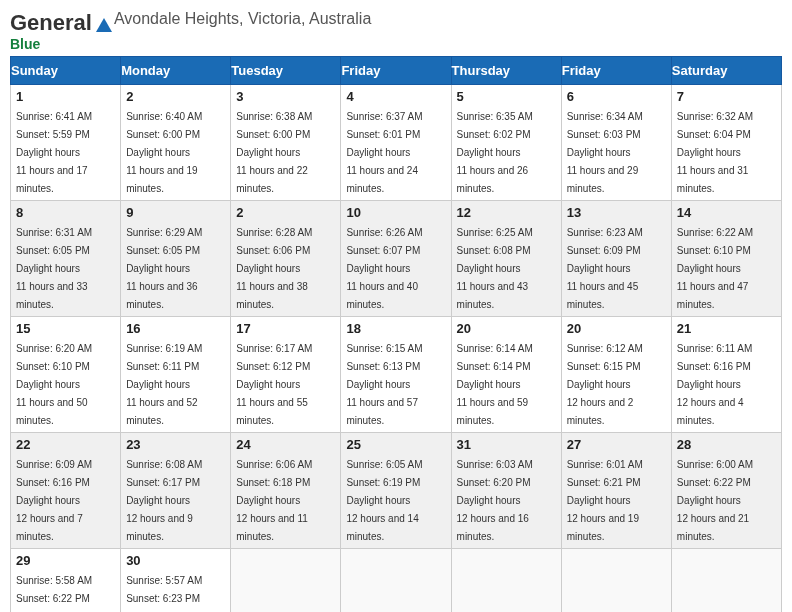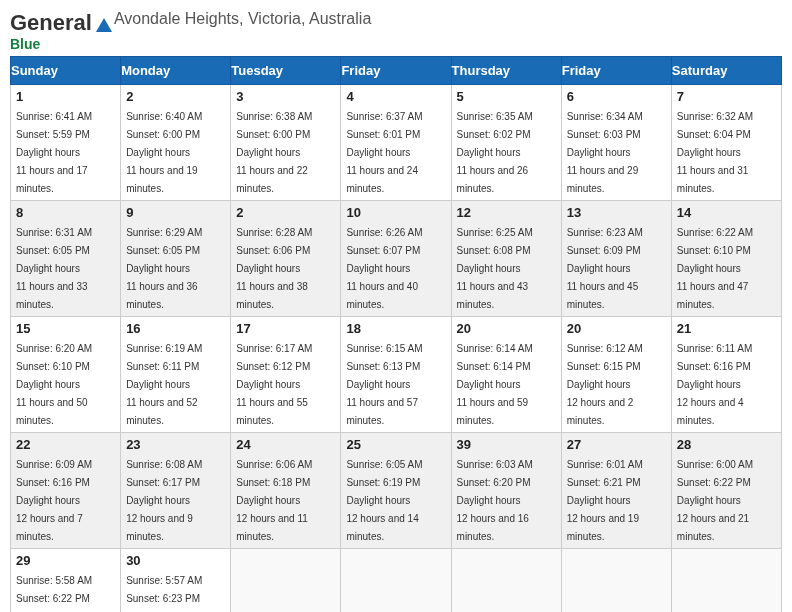--- a/index.html
+++ b/index.html
@@ -229,21 +229,21 @@
       </td>
         <td>
         <span class="day-number">24</span>
         <span class="day-info">Sunrise: 6:06 AM<br>Sunset: 6:18 PM<br>Daylight hours<br>12 hours and 11 minutes.</span>
       </td>
         <td>
         <span class="day-number">25</span>
         <span class="day-info">Sunrise: 6:05 AM<br>Sunset: 6:19 PM<br>Daylight hours<br>12 hours and 14 minutes.</span>
       </td>
         <td>
-        <span class="day-number">39</span>
+        <span class="day-number">31</span>
         <span class="day-info">Sunrise: 6:03 AM<br>Sunset: 6:20 PM<br>Daylight hours<br>12 hours and 16 minutes.</span>
       </td>
         <td>
         <span class="day-number">27</span>
         <span class="day-info">Sunrise: 6:01 AM<br>Sunset: 6:21 PM<br>Daylight hours<br>12 hours and 19 minutes.</span>
       </td>
         <td>
         <span class="day-number">28</span>
         <span class="day-info">Sunrise: 6:00 AM<br>Sunset: 6:22 PM<br>Daylight hours<br>12 hours and 21 minutes.</span>
       </td>

